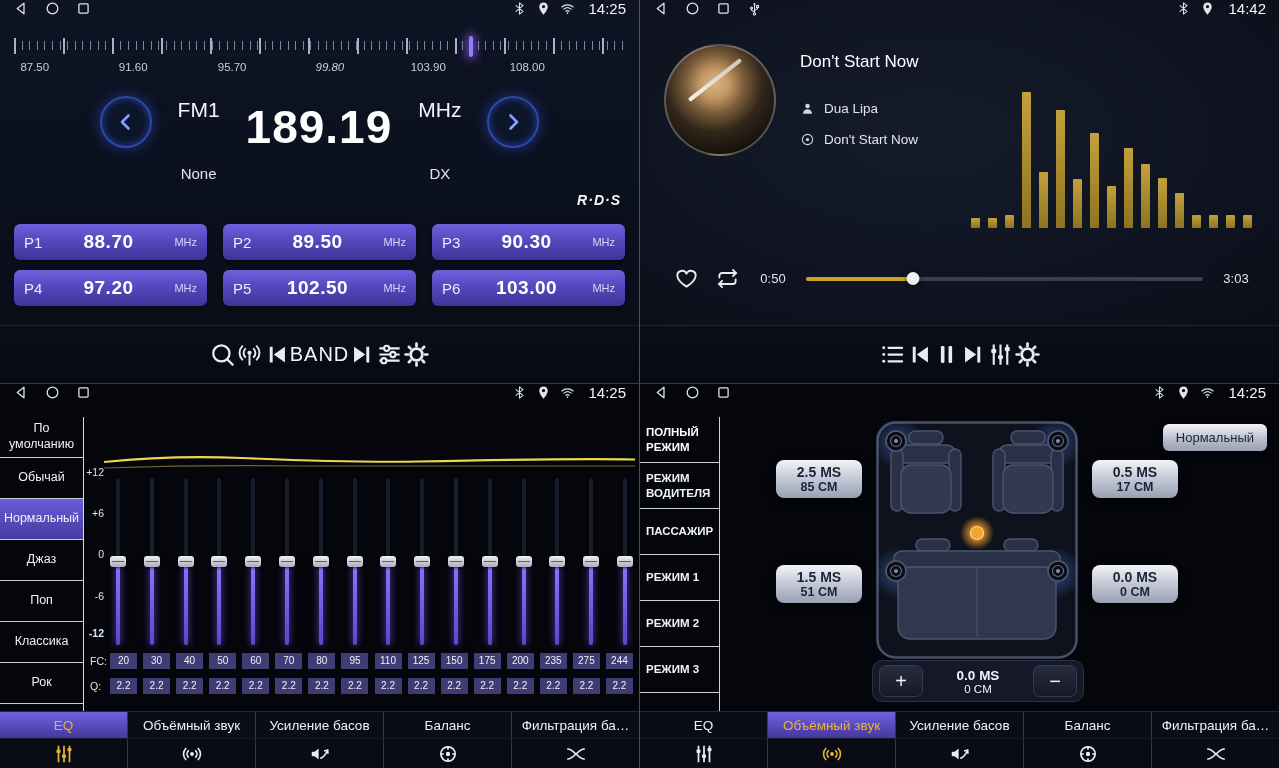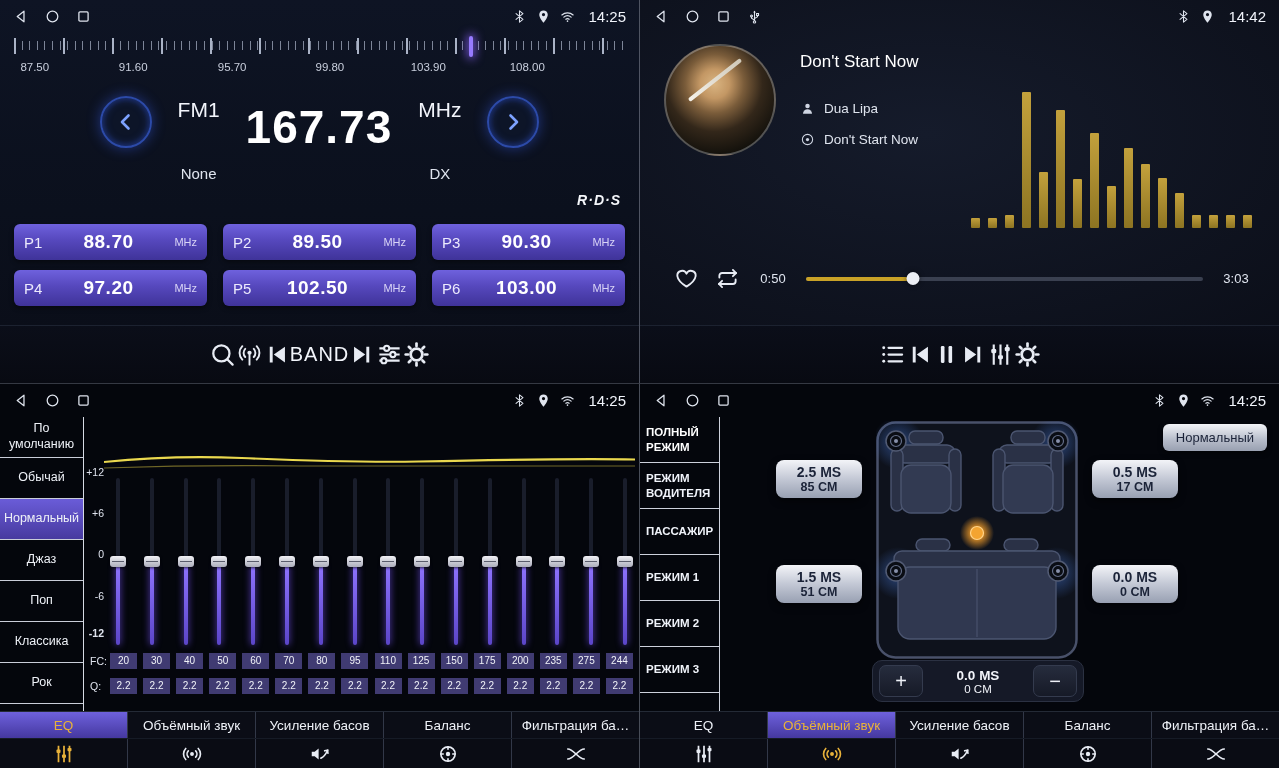--- a/index.html
+++ b/index.html
@@ -5,21 +5,21 @@
 *{margin:0;padding:0;box-sizing:border-box}
 body{background:#000;font-family:"Liberation Sans",sans-serif;color:#e8ecf4}
 button{background:none;border:none;font-family:inherit;color:inherit;cursor:pointer}
 .screen{position:relative;width:1279px;height:768px;display:grid;grid-template-columns:639px 640px;grid-template-rows:383px 385px;background:#000;overflow:hidden}
 .quad{position:relative;overflow:hidden}
 #q-radio{background:linear-gradient(180deg,#0e1424 0%,#0b101d 55%,#0a0d17 100%)}
 #q-player{background:radial-gradient(140% 120% at 45% 35%,#151b2b 0%,#0b0e18 60%,#070910 100%);border-left:1px solid rgba(200,210,230,.35)}
 #q-eq{background:#04060c;border-top:1px solid rgba(200,210,230,.25)}
 #q-sur{background:#04060c;border-left:1px solid rgba(200,210,230,.35);border-top:1px solid rgba(200,210,230,.25)}
 
-.statusbar{height:33px;display:flex;align-items:flex-end;padding:8px 13px;gap:14px;position:relative;z-index:5}
+.statusbar{height:33px;display:flex;align-items:flex-end;padding:16px 13px;gap:14px;position:relative;z-index:5}
 .sb-right{margin-left:auto;display:flex;align-items:center;gap:9px}
 .sb-time{font-size:15px;margin-left:4px;color:#f0f3fa}
 .ic{display:inline-block;flex:none}
 .ic svg{width:100%;height:100%;display:block}
 .nav-ic{width:17px;height:17px;color:#dfe4ee}
 .st-ic{width:15px;height:15px;color:#dfe4ee}
 .tb-ic{width:27px;height:27px;color:#e8ecf4}
 .meta-ic{width:15px;height:15px;color:#cfd5e2}
 .ctl-ic{width:25px;height:25px;color:#e8ecf4}
 .chev-ic{width:24px;height:24px}
@@ -154,37 +154,37 @@
         <span class="sb-time">14:25</span>
       </span>
     </div>
     <div class="ruler" id="ruler">
       <div class="ticks-minor"></div>
       <div class="ticks-major"></div>
       <div class="freq-indicator" id="freq-indicator" style="left: 74.5%;"></div>
     <span class="scale-label" style="left: 3.4%;">87.50</span>
         <span class="scale-label" style="left: 19.5%;">91.60</span>
         <span class="scale-label" style="left: 35.7%;">95.70</span>
-        <span class="scale-label" style="left: 51.7%;">99.80</span>
+        <span class="scale-label" style="left: 51.7%; font-style: italic;">99.80</span>
         <span class="scale-label" style="left: 67.8%;">103.90</span>
         <span class="scale-label" style="left: 84%;">108.00</span>
       </div>
     <div class="freq-row">
       <button class="chev-btn">
           <span class="ic chev-ic">
             <svg viewBox="0 0 24 24" fill="none" stroke="#7da2ff" stroke-width="2.6" stroke-linecap="round" stroke-linejoin="round">
               <path d="M14.5 5.5L8 12l6.5 6.5"></path>
             </svg>
           </span>
         </button>
       <div class="freq-col">
         <span class="band-name">FM1</span>
         <span class="sub-label">None</span>
       </div>
-      <div class="freq-big">167.73</div>
+      <div class="freq-big">189.19</div>
       <div class="freq-col">
         <span class="band-name">MHz</span>
         <span class="sub-label">DX</span>
       </div>
       <button class="chev-btn">
           <span class="ic chev-ic">
             <svg viewBox="0 0 24 24" fill="none" stroke="#7da2ff" stroke-width="2.6" stroke-linecap="round" stroke-linejoin="round">
               <path d="M9.5 5.5L16 12l-6.5 6.5"></path>
             </svg>
           </span>

